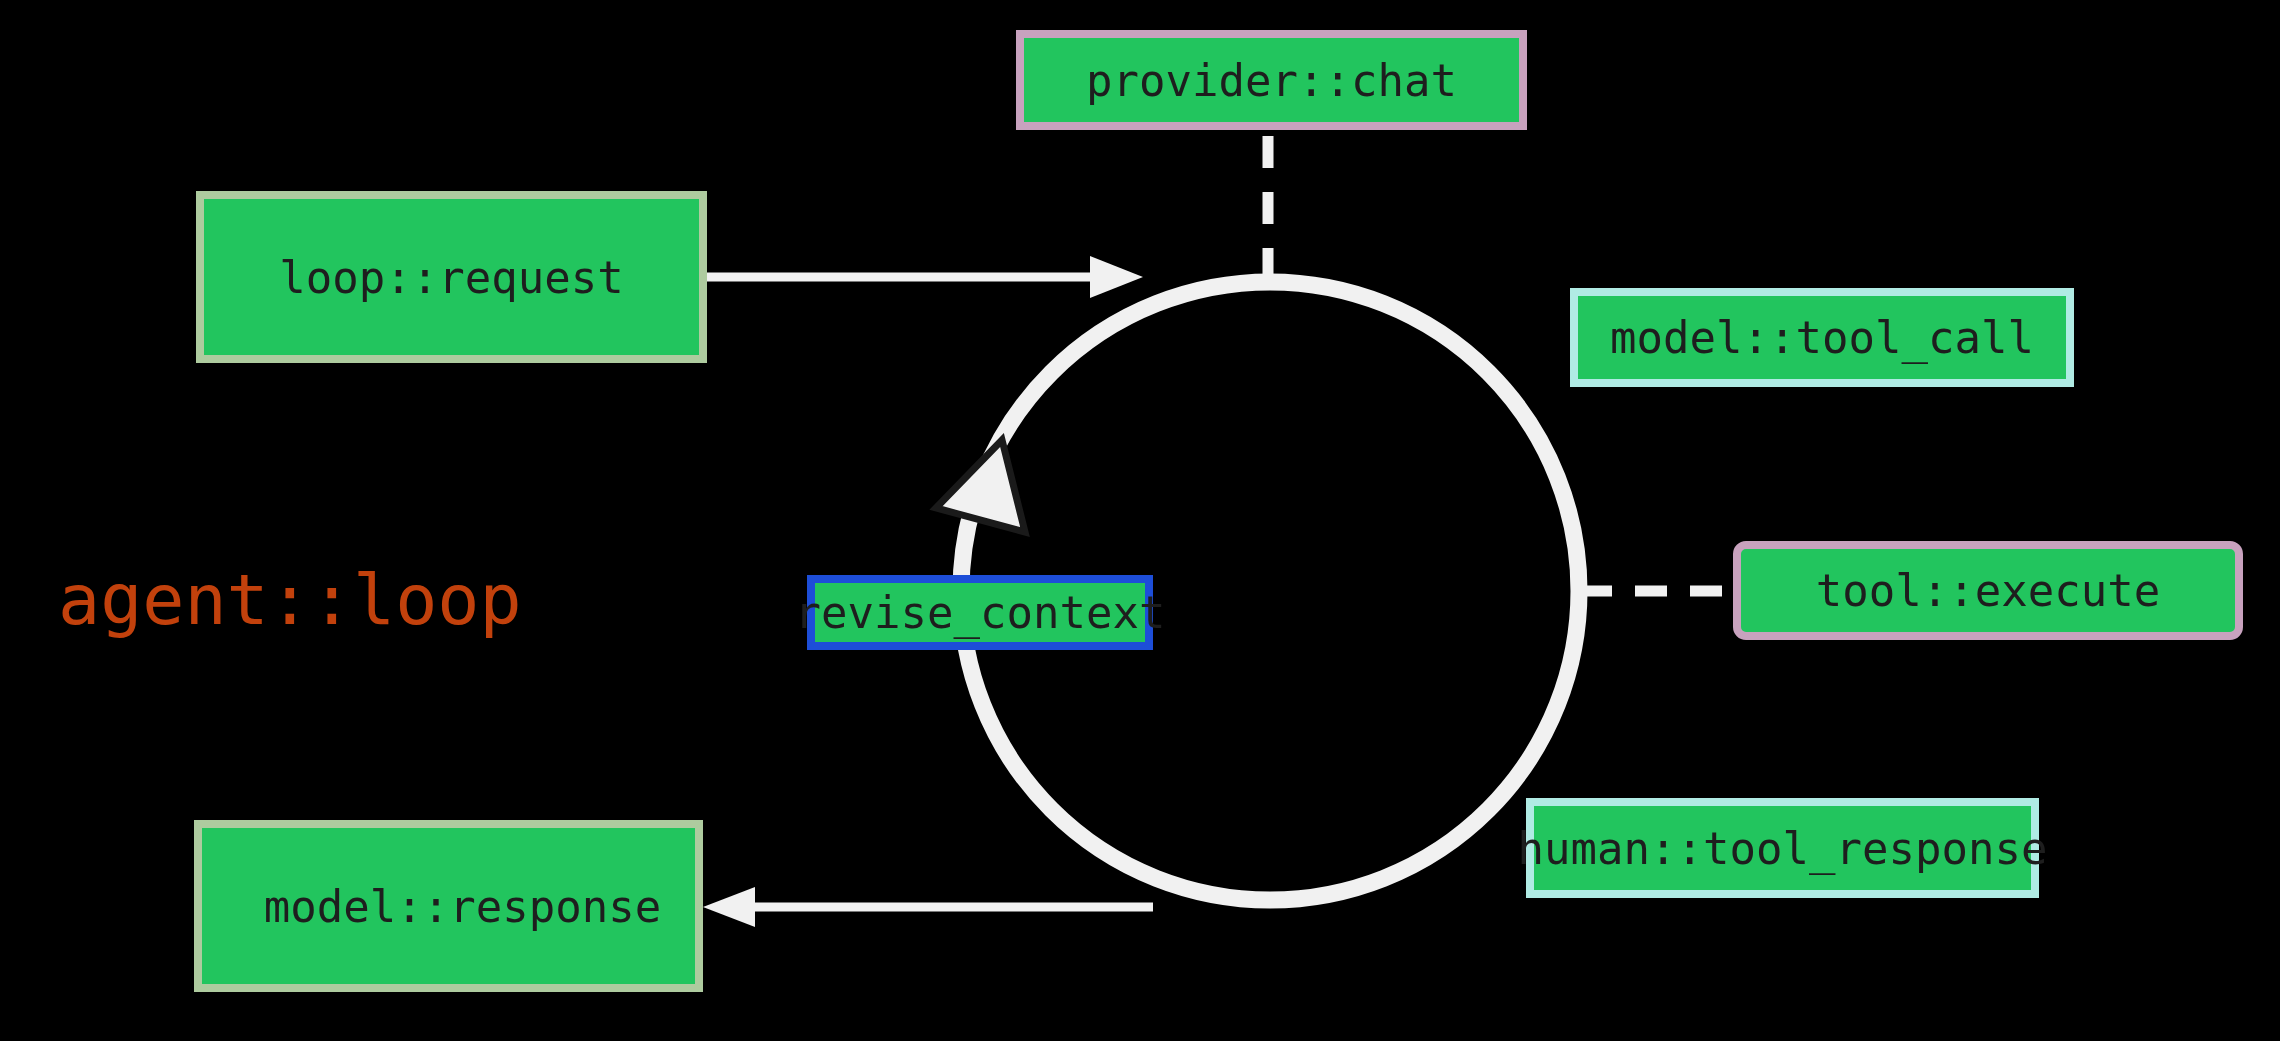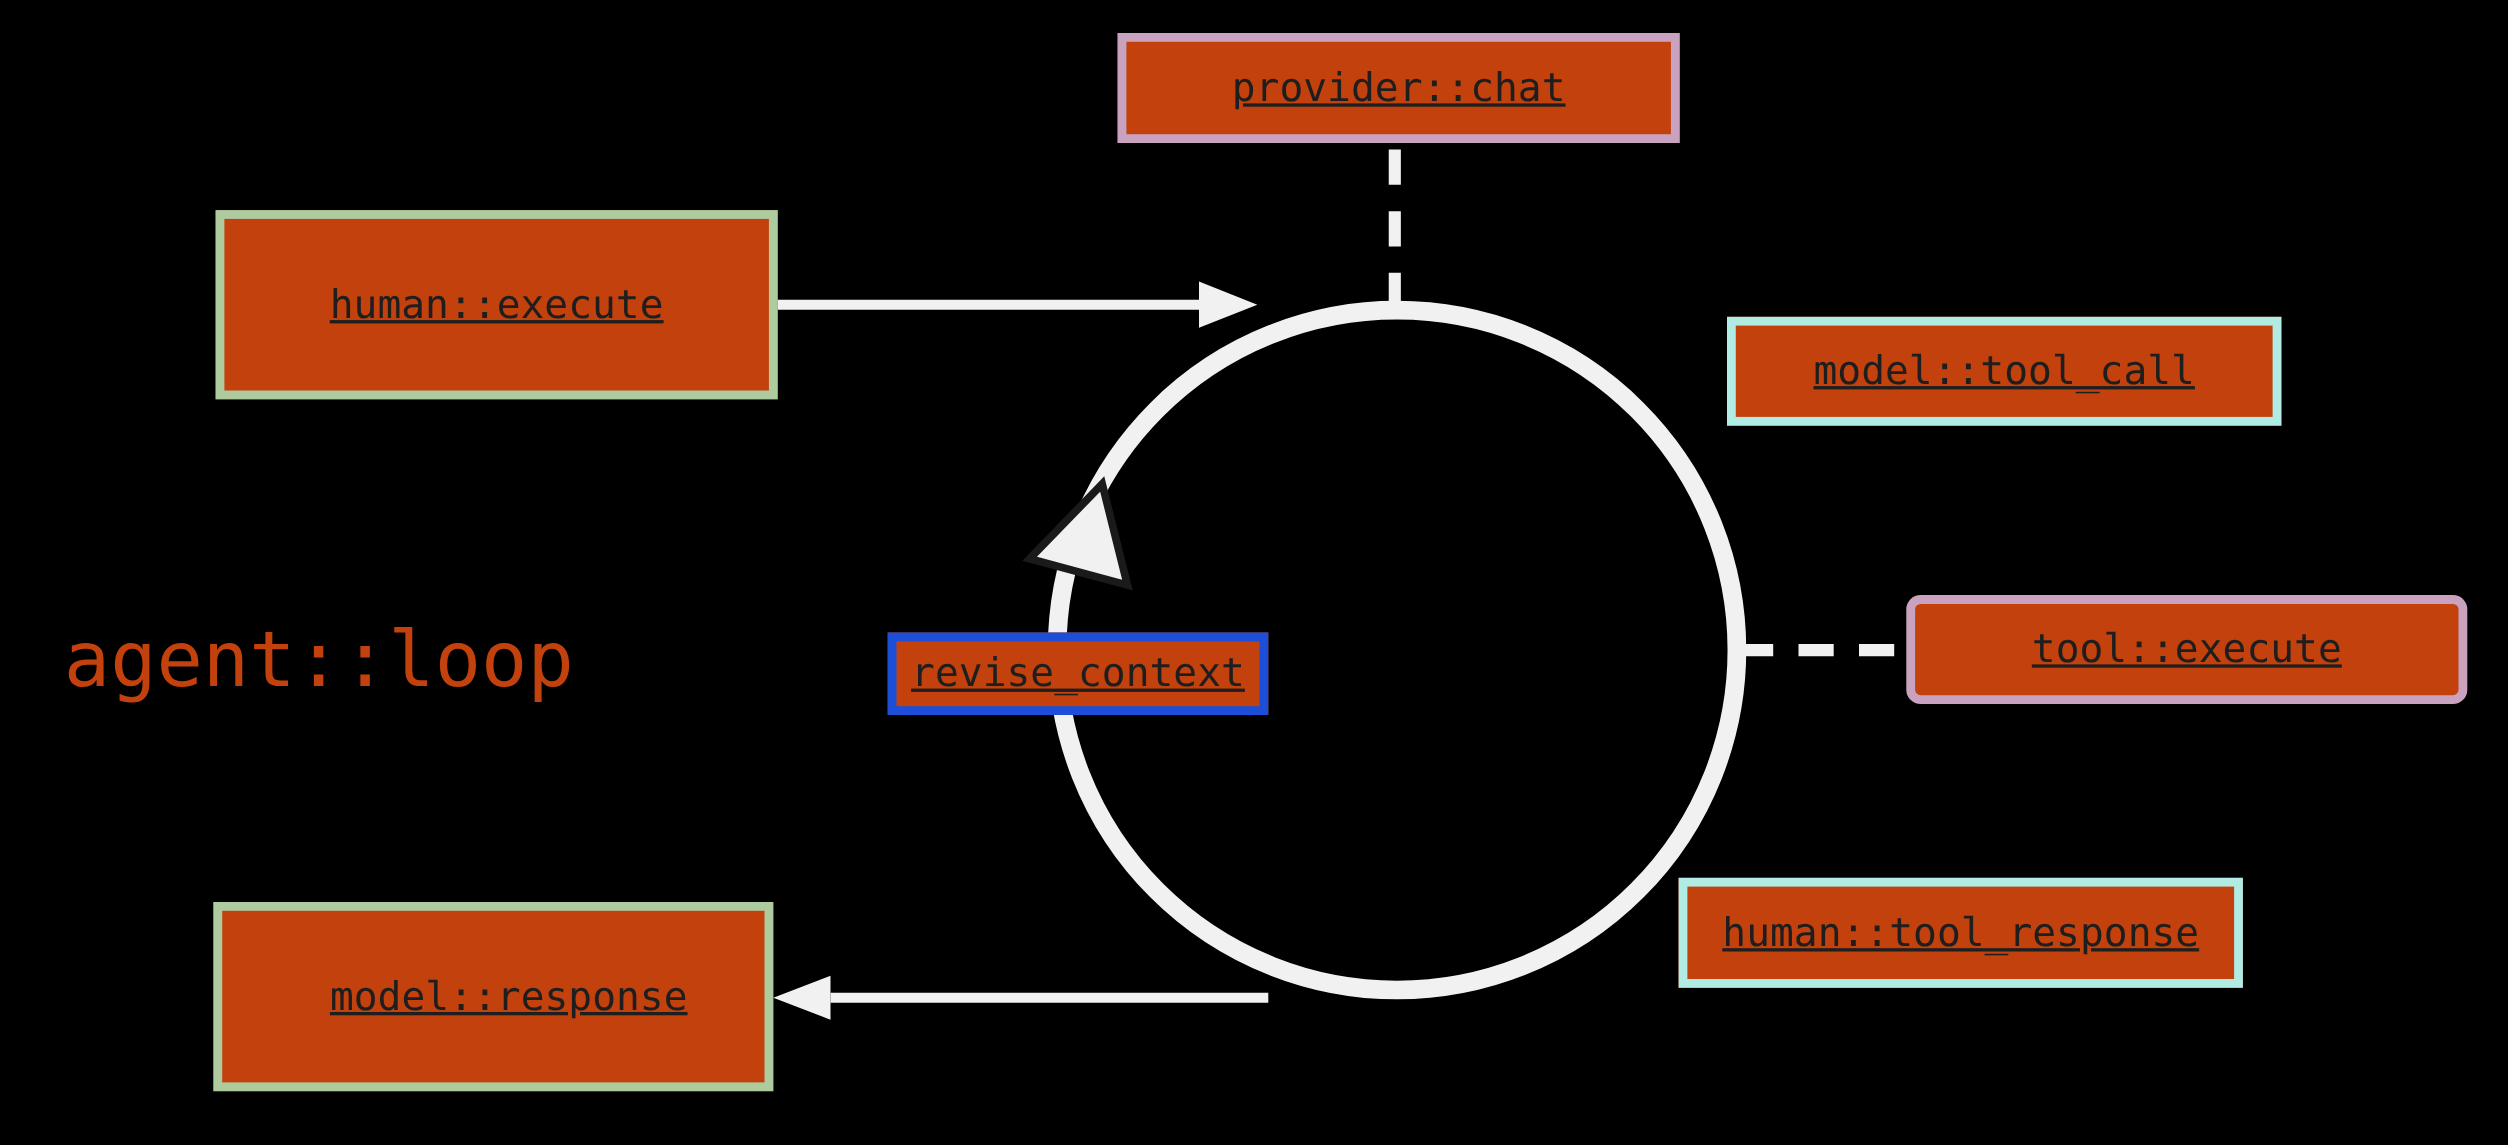--- a/index.html
+++ b/index.html
@@ -18,30 +18,29 @@
     position: absolute;
     left: 0;
     top: 0;
     width: 2280px;
     height: 1041px;
     z-index: 1;
   }
   .node {
     position: absolute;
     box-sizing: border-box;
-    background: #c2410c;
+    background: #22c55e;
     display: flex;
     align-items: center;
     justify-content: center;
     color: #1e1e1e;
-    font-size: 36px;
+    font-size: 44px;
     letter-spacing: 0;
     white-space: nowrap;
     z-index: 2;
-    text-decoration: underline;
   }
   .accent-green { border: 8px solid #aecb9f; }
   .accent-pink  { border: 8px solid #c8a2be; }
   .accent-cyan  { border: 8px solid #b0ebe4; }
 
   .node-provider-chat       { left: 1016px; top: 30px;  width: 511px; height: 100px; }
   .node-human-request       { left: 196px;  top: 191px; width: 511px; height: 172px; }
   .node-model-tool-call     { left: 1530px; top: 288px; width: 504px; height: 99px; margin-left: 40px;  }
   .node-tool-execute        { left: 1733px; top: 541px; width: 510px; height: 99px; border-radius: 13px;  }
   .node-human-tool-response { left: 1526px; top: 798px; width: 513px; height: 100px; text-align: center; }
@@ -89,21 +88,21 @@
   <line x1="1580" y1="591" x2="1731" y2="591" stroke="#f1f1f1" stroke-width="11" stroke-dasharray="32 23"></line>
 </svg>
 
 <div class="diagram-title">agent::loop</div>
 
 <div class="node accent-pink node-provider-chat">
   <span>provider::chat</span>
 </div>
 
 <div class="node accent-green node-human-request">
-  <span>human::execute</span>
+  <span>loop::request</span>
 </div>
 
 <div class="node accent-cyan node-model-tool-call">
   <span>model::tool_call</span>
 </div>
 
 <div class="node accent-pink node-tool-execute">
   <span>tool::execute</span>
 </div>
 

